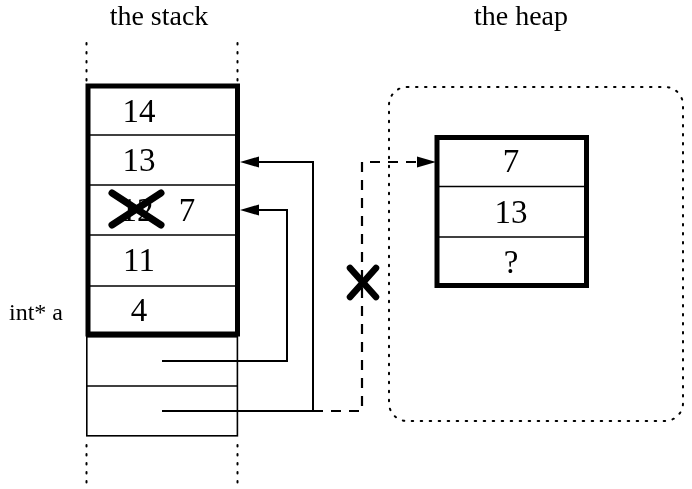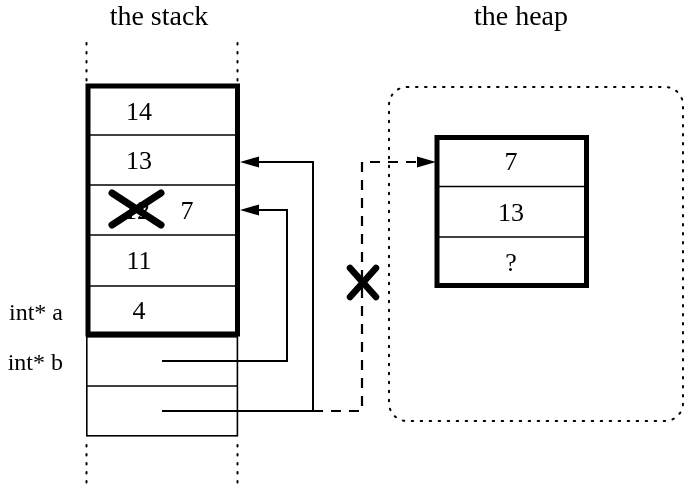--- a/index.html
+++ b/index.html
@@ -15,21 +15,21 @@
     position:absolute;
     top:1px;
     transform:translateX(-50%);
     font-size:28px;
     line-height:30px;
     white-space:nowrap;
   }
   .num{
     position:absolute;
     transform:translate(-50%,-50%);
-    font-size:26px;
+    font-size:33px;
     line-height:29px;
     white-space:nowrap;
   }
   .plabel{
     position:absolute;
     right:629px;
     transform:translateY(-50%);
     font-size:24px;
     line-height:26px;
     white-space:nowrap;
@@ -49,21 +49,20 @@
   <div class="title" style="left:509px;margin-left:12px;">the heap</div>
 
   <div class="num" style="left:139px;top:111px;">14</div>
   <div class="num" style="left:139px;top:160px;">13</div>
   <div class="num" style="left:137px;top:210px;">12</div>
   <div class="num" style="left:187px;top:210px;">7</div>
   <div class="num" style="left:139px;top:260px;">11</div>
   <div class="num" style="left:139px;top:310px;">4</div>
 
   <div class="plabel" style="top:312px;">int* a</div>
-  <div class="plabel" style="top:362px;">int* b</div>
 
   <div class="num" style="left:511px;top:161px;">7</div>
   <div class="num" style="left:511px;top:212px;">13</div>
   <div class="num" style="left:511px;top:262px;">?</div>
 
   <svg class="overlay" width="692" height="489" viewBox="0 0 692 489">
 
     <g stroke="#000" stroke-width="2" stroke-linecap="round" stroke-dasharray="1.5 7.5">
       <line x1="86.5" y1="43" x2="86.5" y2="83"></line>
       <line x1="237.5" y1="43" x2="237.5" y2="83"></line>

